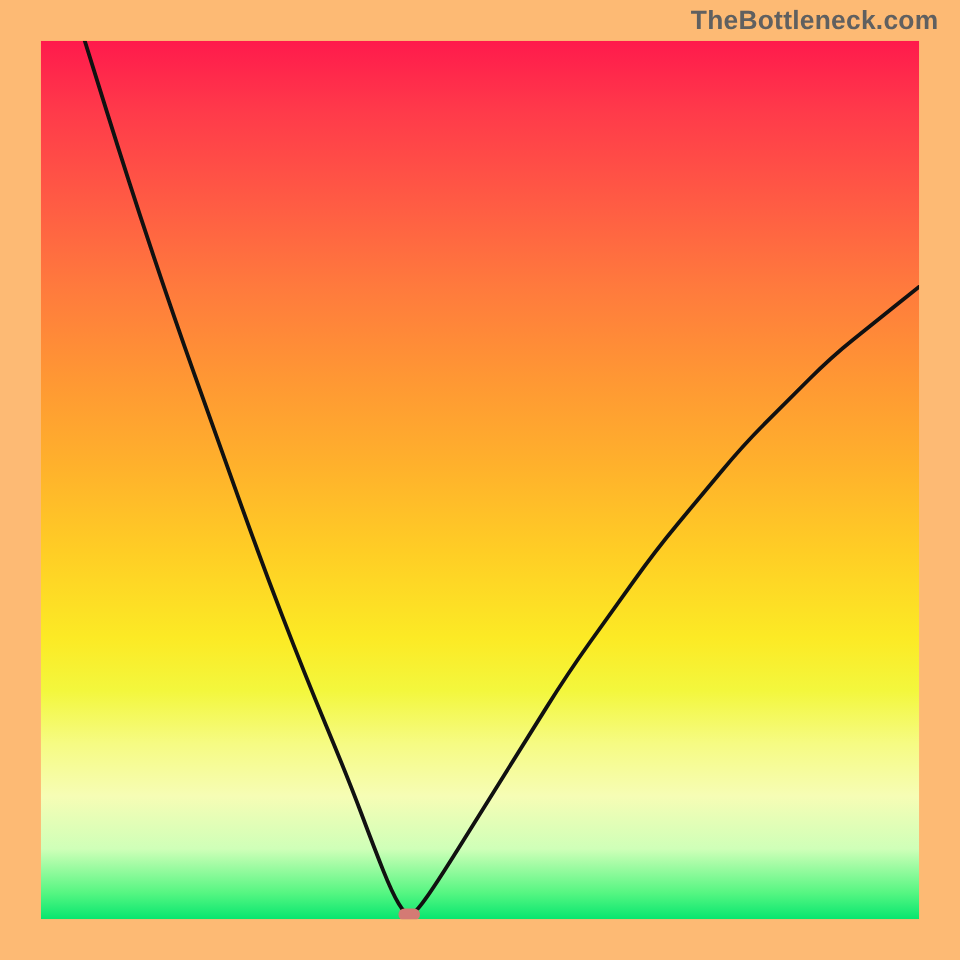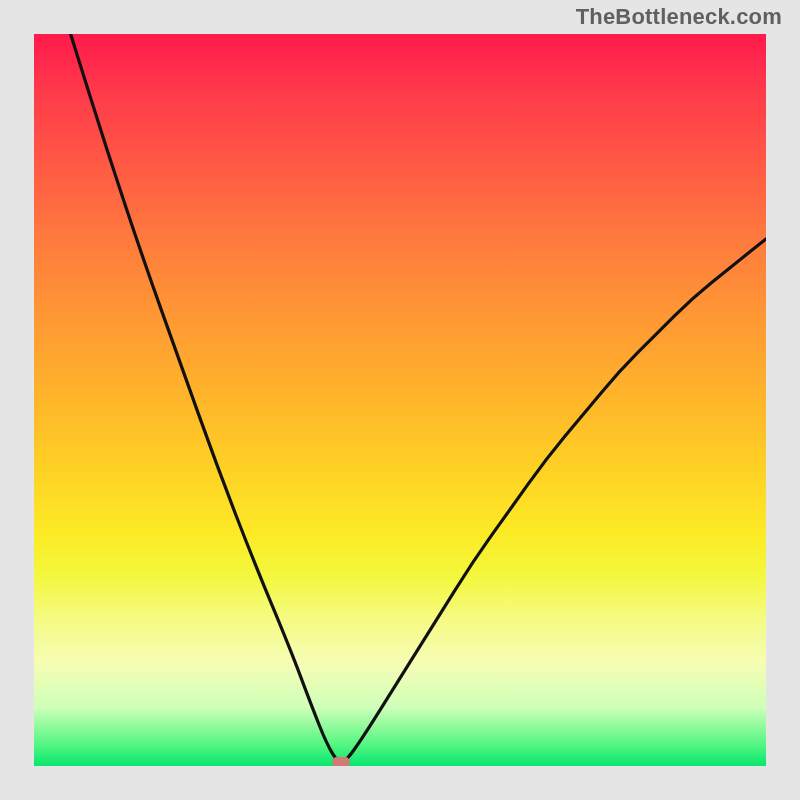--- a/index.html
+++ b/index.html
@@ -7,21 +7,21 @@
     padding: 0;
     width: 800px;
     height: 800px;
     background: #000;
     font-family: Arial, Helvetica, sans-serif;
   }
   .frame {
     position: relative;
     width: 800px;
     height: 800px;
-    background: #e5e5e5;
+    background: #fdba74;
   }
   .watermark {
     position: absolute;
     top: 4px;
     right: 18px;
     color: #606060;
     font-size: 22px;
     font-weight: 600;
     letter-spacing: 0.2px;
     z-index: 20;

